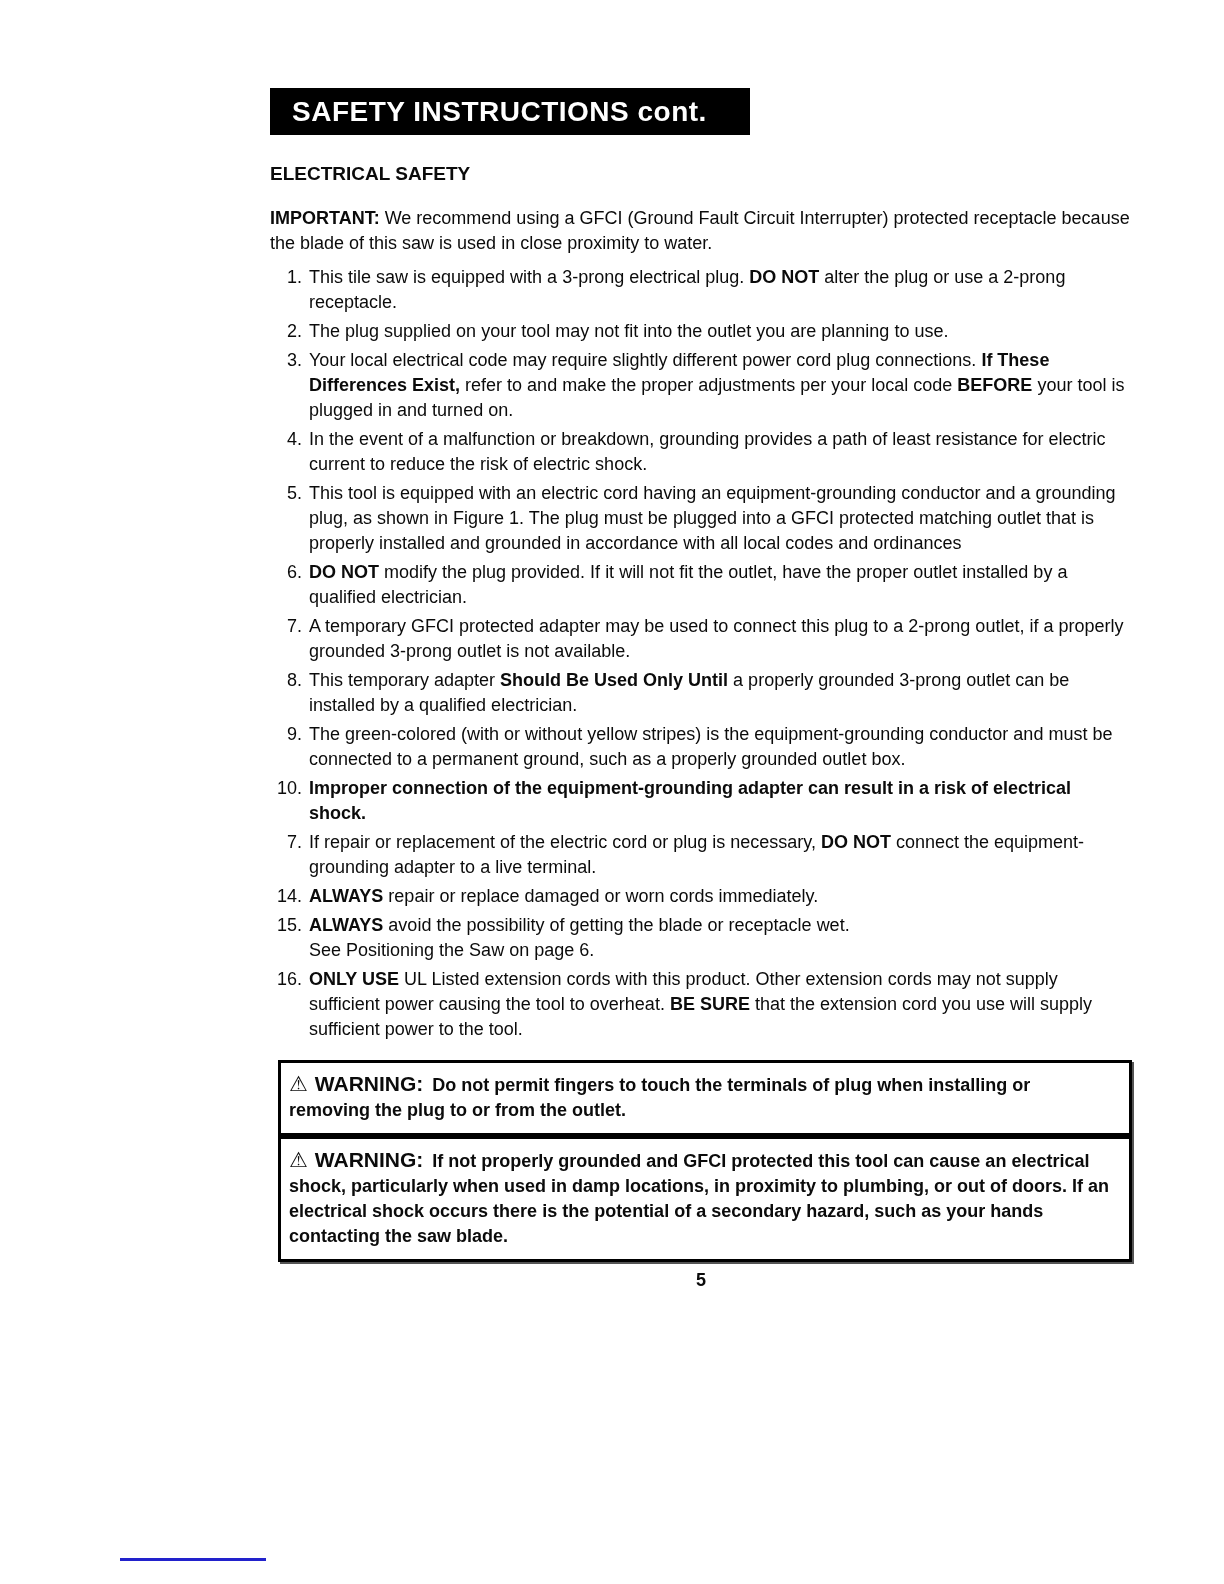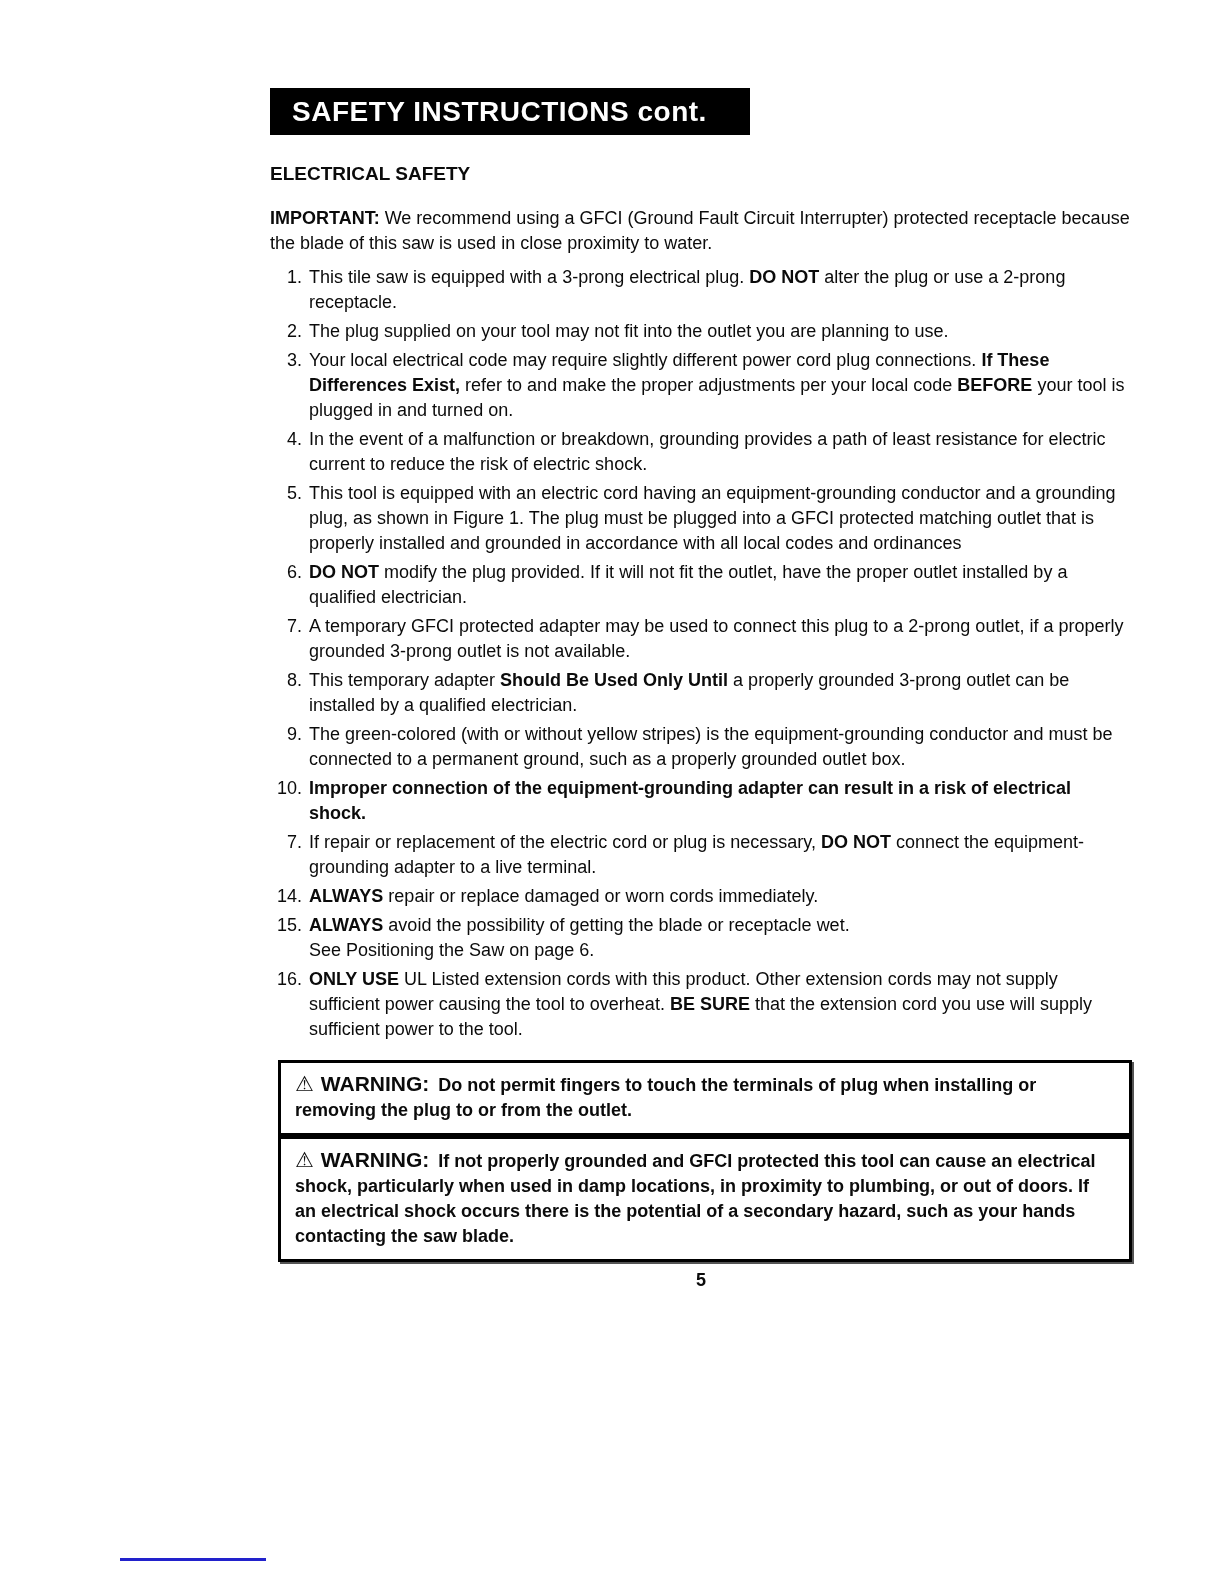--- a/index.html
+++ b/index.html
@@ -51,21 +51,21 @@
     flex: 0 0 32px;
     text-align: right;
     margin-right: 7px;
   }
   .list-item .txt { flex: 1; }
   .warning-box {
     margin-top: 18px;
     margin-left: 8px;
     border: 3px solid #000000;
     box-shadow: 2px 2px 0 #555555;
-    padding: 8px 14px 10px 14px;
+    padding: 8px 14px 10px 8px;
   }
   .warning-box + .warning-box { margin-top: 0; }
   .warning-icon {
     font-size: 21px;
     font-weight: bold;
     margin-right: 7px;
   }
   .warning-label {
     font-size: 21px;
     font-weight: bold;

